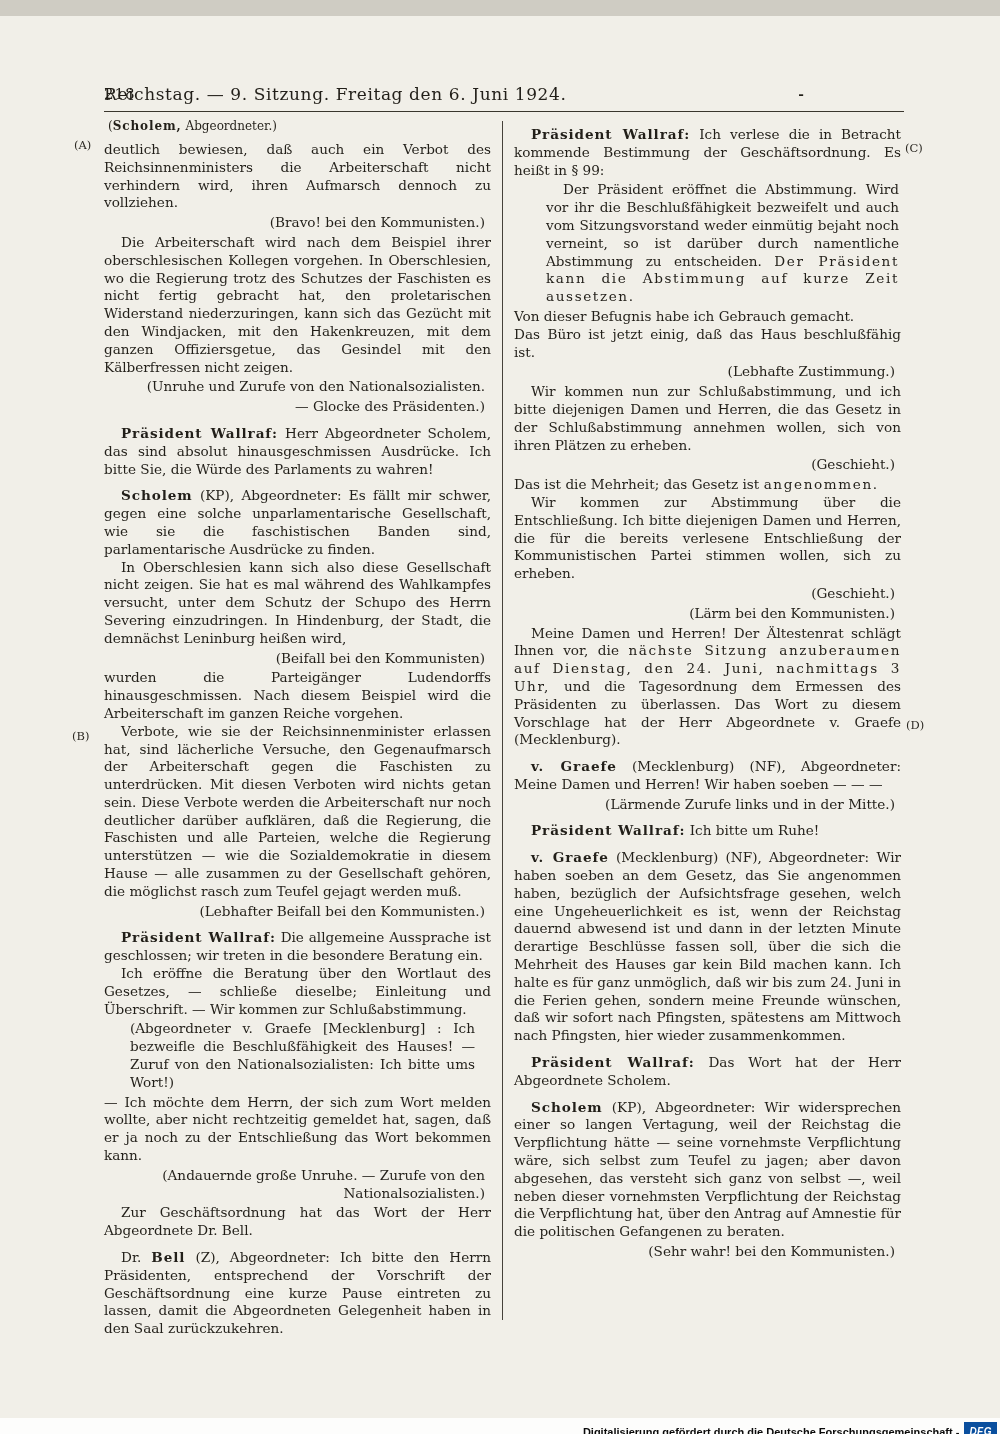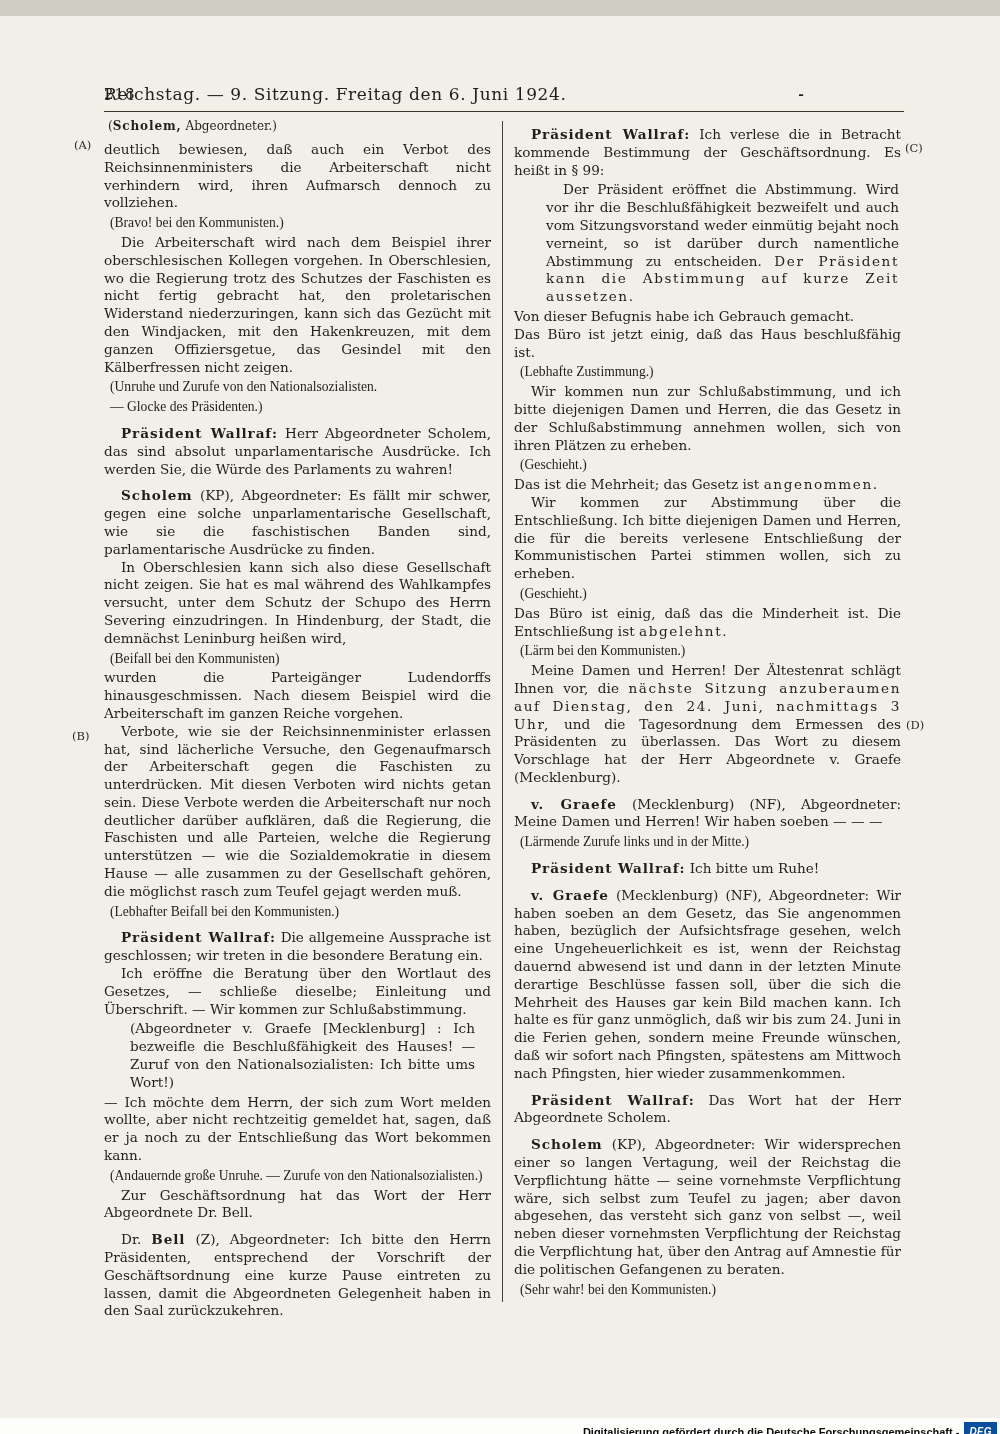--- a/index.html
+++ b/index.html
@@ -29,21 +29,21 @@
     position:absolute;top:101px;left:104px;right:96px;
     display:flex;align-items:stretch;
   }
   .col{width:387px;flex:0 0 387px;}
   .divider{width:1px;background:#46413a;margin:4px 11px 18px 11px;}
   
   .para{margin:0;}
   .runhead{font-size:12px;line-height:15px;margin:2px 0 7px 4px;}
   .flush{text-align:justify;}
   .body{text-indent:17px;text-align:justify;}
-  .stage{text-align:left;margin:2px 6px;font-family:Liberation Serif, serif;}
+  .stage{text-align:right;margin:2px 6px;}
   .speech{text-indent:17px;text-align:justify;margin-top:9px;}
   .quote{margin:2px 2px 2px 32px;text-align:justify;text-indent:17px;}
   .inset{margin:2px 16px 2px 26px;text-align:justify;}
   .spk{letter-spacing:0.9px;}
   .sp{letter-spacing:1.6px;}
   
   .marker{
     position:absolute;font-size:11.5px;color:#2c2923;
     font-family:"DejaVu Serif", serif;
   }
@@ -85,21 +85,21 @@
   <span class="marker marker-d">(D)</span>
 
   <div class="columns">
     <div class="col" id="col-left">
         <p class="para runhead"><span>(</span><b class="spk">Scholem,</b> <span>Abgeordneter.)</span></p>
         <p class="para flush"><span>deutlich bewiesen, daß auch ein Verbot des Reichsinnenministers die Arbeiterschaft nicht verhindern wird, ihren Aufmarsch dennoch zu vollziehen.</span></p>
         <p class="para stage"><span>(Bravo! bei den Kommunisten.)</span></p>
         <p class="para body"><span>Die Arbeiterschaft wird nach dem Beispiel ihrer oberschlesischen Kollegen vorgehen. In Oberschlesien, wo die Regierung trotz des Schutzes der Faschisten es nicht fertig gebracht hat, den proletarischen Widerstand niederzuringen, kann sich das Gezücht mit den Windjacken, mit den Hakenkreuzen, mit dem ganzen Offiziersgetue, das Gesindel mit den Kälberfressen nicht zeigen.</span></p>
         <p class="para stage"><span>(Unruhe und Zurufe von den Nationalsozialisten.</span></p>
         <p class="para stage"><span>— Glocke des Präsidenten.)</span></p>
-        <p class="para speech"><b class="spk">Präsident Wallraf:</b> <span>Herr Abgeordneter Scholem, das sind absolut unparlamentarische Ausdrücke. Ich werden Sie, die Würde des Parlaments zu wahren!</span></p>
+        <p class="para speech"><b class="spk">Präsident Wallraf:</b> <span>Herr Abgeordneter Scholem, das sind absolut hinausgeschmissen Ausdrücke. Ich bitte Sie, die Würde des Parlaments zu wahren!</span></p>
         <p class="para speech"><b class="spk">Scholem</b> <span>(KP), Abgeordneter: Es fällt mir schwer, gegen eine solche unparlamentarische Gesellschaft, wie sie die faschistischen Banden sind, parlamentarische Ausdrücke zu finden.</span></p>
         <p class="para body"><span>In Oberschlesien kann sich also diese Gesellschaft nicht zeigen. Sie hat es mal während des Wahlkampfes versucht, unter dem Schutz der Schupo des Herrn Severing einzudringen. In Hindenburg, der Stadt, die demnächst Leninburg heißen wird,</span></p>
         <p class="para stage"><span>(Beifall bei den Kommunisten)</span></p>
         <p class="para flush"><span>wurden die Parteigänger Ludendorffs hinausgeschmissen. Nach diesem Beispiel wird die Arbeiterschaft im ganzen Reiche vorgehen.</span></p>
         <p class="para body"><span>Verbote, wie sie der Reichsinnenminister erlassen hat, sind lächerliche Versuche, den Gegenaufmarsch der Arbeiterschaft gegen die Faschisten zu unterdrücken. Mit diesen Verboten wird nichts getan sein. Diese Verbote werden die Arbeiterschaft nur noch deutlicher darüber aufklären, daß die Regierung, die Faschisten und alle Parteien, welche die Regierung unterstützen — wie die Sozialdemokratie in diesem Hause — alle zusammen zu der Gesellschaft gehören, die möglichst rasch zum Teufel gejagt werden muß.</span></p>
         <p class="para stage"><span>(Lebhafter Beifall bei den Kommunisten.)</span></p>
         <p class="para speech"><b class="spk">Präsident Wallraf:</b> <span>Die allgemeine Aussprache ist geschlossen; wir treten in die besondere Beratung ein.</span></p>
         <p class="para body"><span>Ich eröffne die Beratung über den Wortlaut des Gesetzes, — schließe dieselbe; Einleitung und Überschrift. — Wir kommen zur Schlußabstimmung.</span></p>
         <p class="para inset"><span>(Abgeordneter v. Graefe [Mecklenburg] : Ich bezweifle die Beschlußfähigkeit des Hauses! — Zuruf von den Nationalsozialisten: Ich bitte ums Wort!)</span></p>
         <p class="para flush"><span>— Ich möchte dem Herrn, der sich zum Wort melden wollte, aber nicht rechtzeitig gemeldet hat, sagen, daß er ja noch zu der Entschließung das Wort bekommen kann.</span></p>
@@ -112,21 +112,20 @@
         <p class="para speech"><b class="spk">Präsident Wallraf:</b> <span>Ich verlese die in Betracht kommende Bestimmung der Geschäftsordnung. Es heißt in § 99:</span></p>
         <p class="para quote"><span>Der Präsident eröffnet die Abstimmung. Wird vor ihr die Beschlußfähigkeit bezweifelt und auch vom Sitzungsvorstand weder einmütig bejaht noch verneint, so ist darüber durch namentliche Abstimmung zu entscheiden.</span> <span class="sp">Der Präsident kann die Abstimmung auf kurze Zeit aussetzen.</span></p>
         <p class="para flush"><span>Von dieser Befugnis habe ich Gebrauch gemacht.</span></p>
         <p class="para flush"><span>Das Büro ist jetzt einig, daß das Haus beschlußfähig ist.</span></p>
         <p class="para stage"><span>(Lebhafte Zustimmung.)</span></p>
         <p class="para body"><span>Wir kommen nun zur Schlußabstimmung, und ich bitte diejenigen Damen und Herren, die das Gesetz in der Schlußabstimmung annehmen wollen, sich von ihren Plätzen zu erheben.</span></p>
         <p class="para stage"><span>(Geschieht.)</span></p>
         <p class="para flush"><span>Das ist die Mehrheit; das Gesetz ist</span> <span class="sp">angenommen.</span></p>
         <p class="para body"><span>Wir kommen zur Abstimmung über die Entschließung. Ich bitte diejenigen Damen und Herren, die für die bereits verlesene Entschließung der Kommunistischen Partei stimmen wollen, sich zu erheben.</span></p>
         <p class="para stage"><span>(Geschieht.)</span></p>
-        <p class="para flush"><span>Das Büro ist einig, daß das die Minderheit ist. Die Entschließung ist</span> <span class="sp">abgelehnt.</span></p>
         <p class="para stage"><span>(Lärm bei den Kommunisten.)</span></p>
         <p class="para body"><span>Meine Damen und Herren! Der Ältestenrat schlägt Ihnen vor, die</span> <span class="sp">nächste Sitzung anzuberaumen auf Dienstag, den 24. Juni, nachmittags 3 Uhr,</span> <span>und die Tagesordnung dem Ermessen des Präsidenten zu überlassen. Das Wort zu diesem Vorschlage hat der Herr Abgeordnete v. Graefe (Mecklenburg).</span></p>
         <p class="para speech"><b class="spk">v. Graefe</b> <span>(Mecklenburg) (NF), Abgeordneter: Meine Damen und Herren! Wir haben soeben — — —</span></p>
         <p class="para stage"><span>(Lärmende Zurufe links und in der Mitte.)</span></p>
         <p class="para speech"><b class="spk">Präsident Wallraf:</b> <span>Ich bitte um Ruhe!</span></p>
         <p class="para speech"><b class="spk">v. Graefe</b> <span>(Mecklenburg) (NF), Abgeordneter: Wir haben soeben an dem Gesetz, das Sie angenommen haben, bezüglich der Aufsichtsfrage gesehen, welch eine Ungeheuerlichkeit es ist, wenn der Reichstag dauernd abwesend ist und dann in der letzten Minute derartige Beschlüsse fassen soll, über die sich die Mehrheit des Hauses gar kein Bild machen kann. Ich halte es für ganz unmöglich, daß wir bis zum 24. Juni in die Ferien gehen, sondern meine Freunde wünschen, daß wir sofort nach Pfingsten, spätestens am Mittwoch nach Pfingsten, hier wieder zusammenkommen.</span></p>
         <p class="para speech"><b class="spk">Präsident Wallraf:</b> <span>Das Wort hat der Herr Abgeordnete Scholem.</span></p>
         <p class="para speech"><b class="spk">Scholem</b> <span>(KP), Abgeordneter: Wir widersprechen einer so langen Vertagung, weil der Reichstag die Verpflichtung hätte — seine vornehmste Verpflichtung wäre, sich selbst zum Teufel zu jagen; aber davon abgesehen, das versteht sich ganz von selbst —, weil neben dieser vornehmsten Verpflichtung der Reichstag die Verpflichtung hat, über den Antrag auf Amnestie für die politischen Gefangenen zu beraten.</span></p>
         <p class="para stage"><span>(Sehr wahr! bei den Kommunisten.)</span></p>
       </div>

